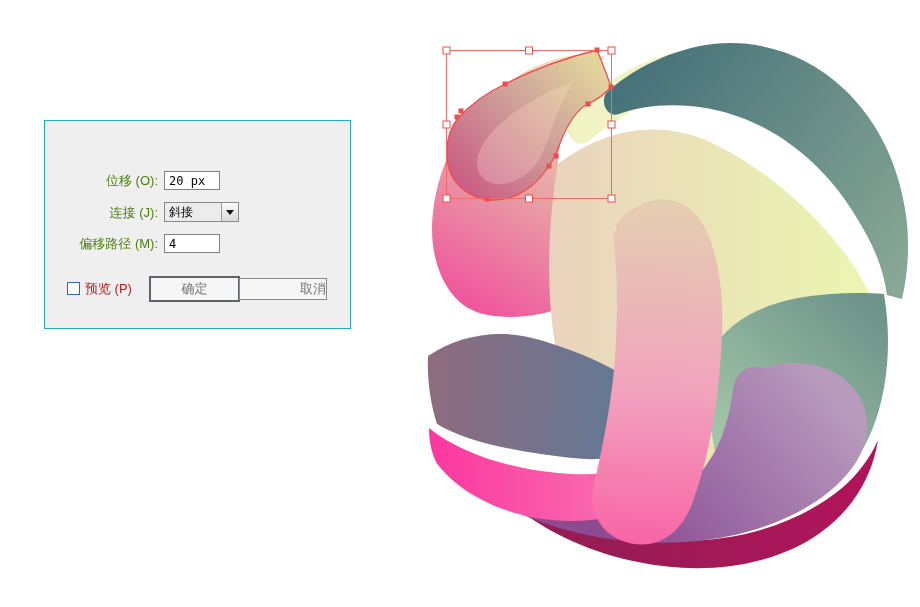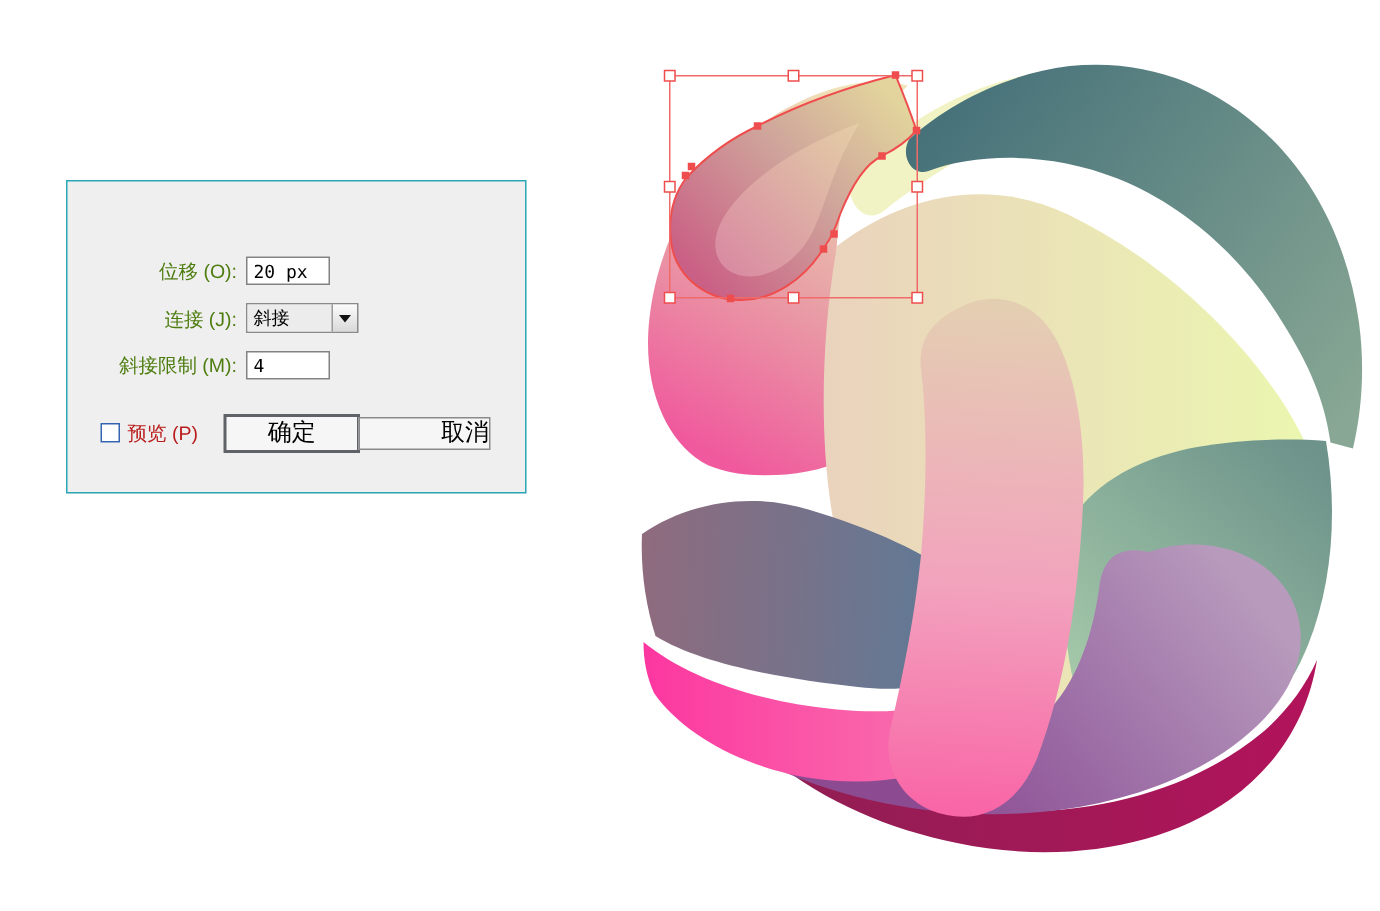--- a/index.html
+++ b/index.html
@@ -43,21 +43,21 @@
     width:0;height:0;border-left:4px solid transparent;border-right:4px solid transparent;
     border-top:5px solid #111;
   }
   .chk{
     position:absolute;left:22px;top:161px;width:13px;height:13px;box-sizing:border-box;
     background:#fff;border:1px solid #3565b0;
   }
   .chk-label{position:absolute;left:40px;top:160px;font-size:13px;color:#b91c1c;line-height:15px;}
   .btn{
     position:absolute;box-sizing:border-box;text-align:center;
-    font-size:16px;color:#000000;background:#f6f6f6;cursor:default;
+    font-size:13px;color:#737373;background:#f6f6f6;cursor:default;
   }
   .btn-ok{left:104px;top:155px;width:91px;height:26px;border:2px solid #5f6266;line-height:22px;}
   .btn-cancel{left:194px;top:157px;width:88px;height:22px;border:1px solid #8a8a8a;line-height:20px;text-align:right;}
 </style>
 </head>
 <body>
 
 <svg id="art" viewBox="0 0 920 607" xmlns="http://www.w3.org/2000/svg">
   <defs>
     <linearGradient id="gBigDrop" x1="468" y1="300" x2="595" y2="75" gradientUnits="userSpaceOnUse">
@@ -186,20 +186,20 @@
   <input class="txt" style="left: 119px; top: 50px;" type="text" value="20 px">
 
   <div class="fld-label" style="top:82px;">连接 (J):</div>
   <div class="dd" style="left:119px;top:81px;">
     <div class="dd-text">斜接</div>
     <div class="dd-btn">
       <span class="dd-arrow"></span>
     </div>
   </div>
 
-  <div class="fld-label" style="top:113px;">斜接限制 (M):</div>
+  <div class="fld-label" style="top:113px;">偏移路径 (M):</div>
   <input class="txt" style="left: 119px; top: 113px;" type="text" value="4">
 
   <div class="chk"></div>
   <div class="chk-label">预览 (P)</div>
   <div class="btn btn-ok">确定</div>
   <div class="btn btn-cancel">取消</div>
 </div>
 
 </body></html>

